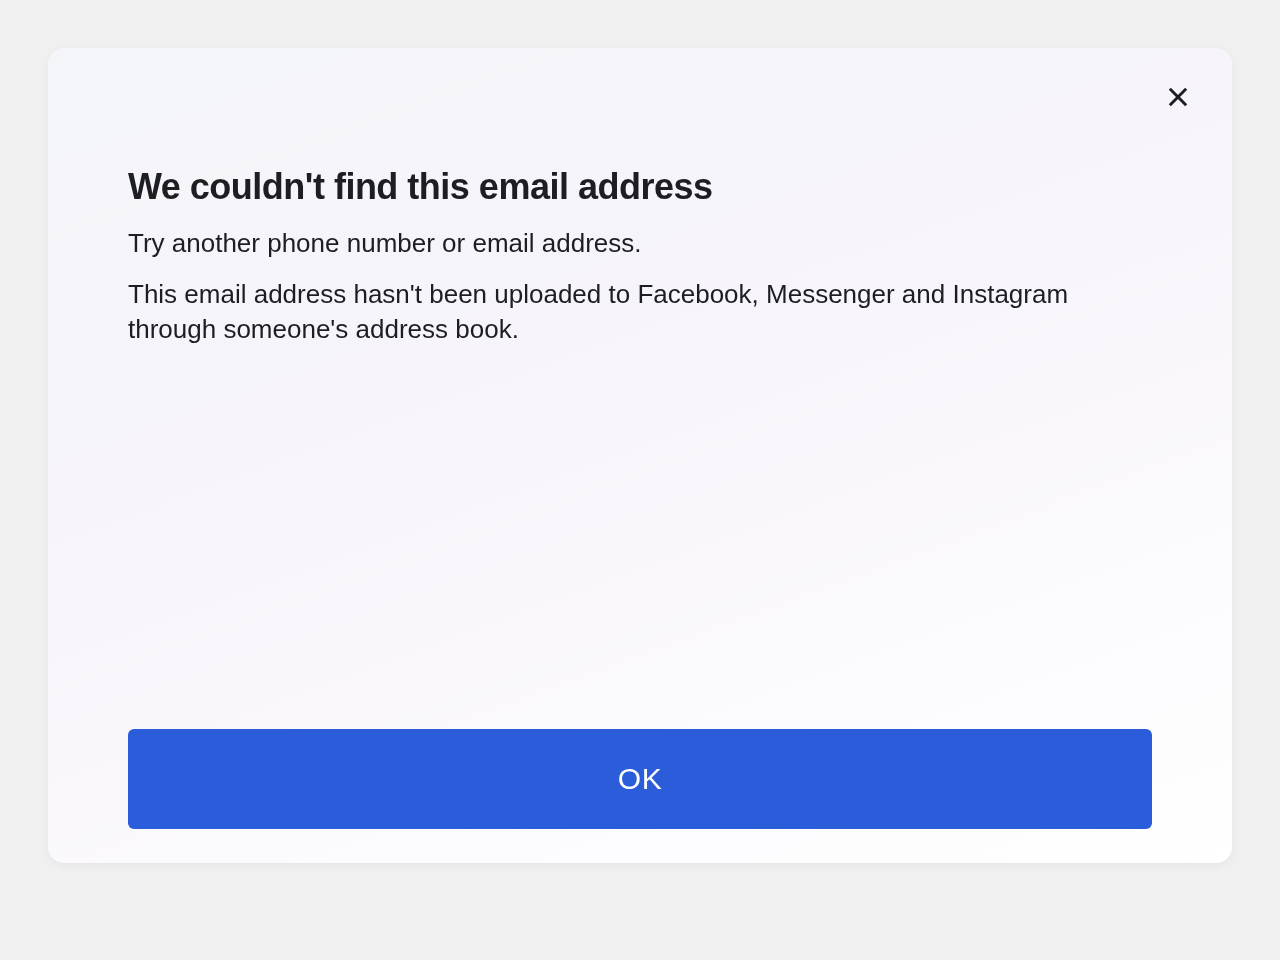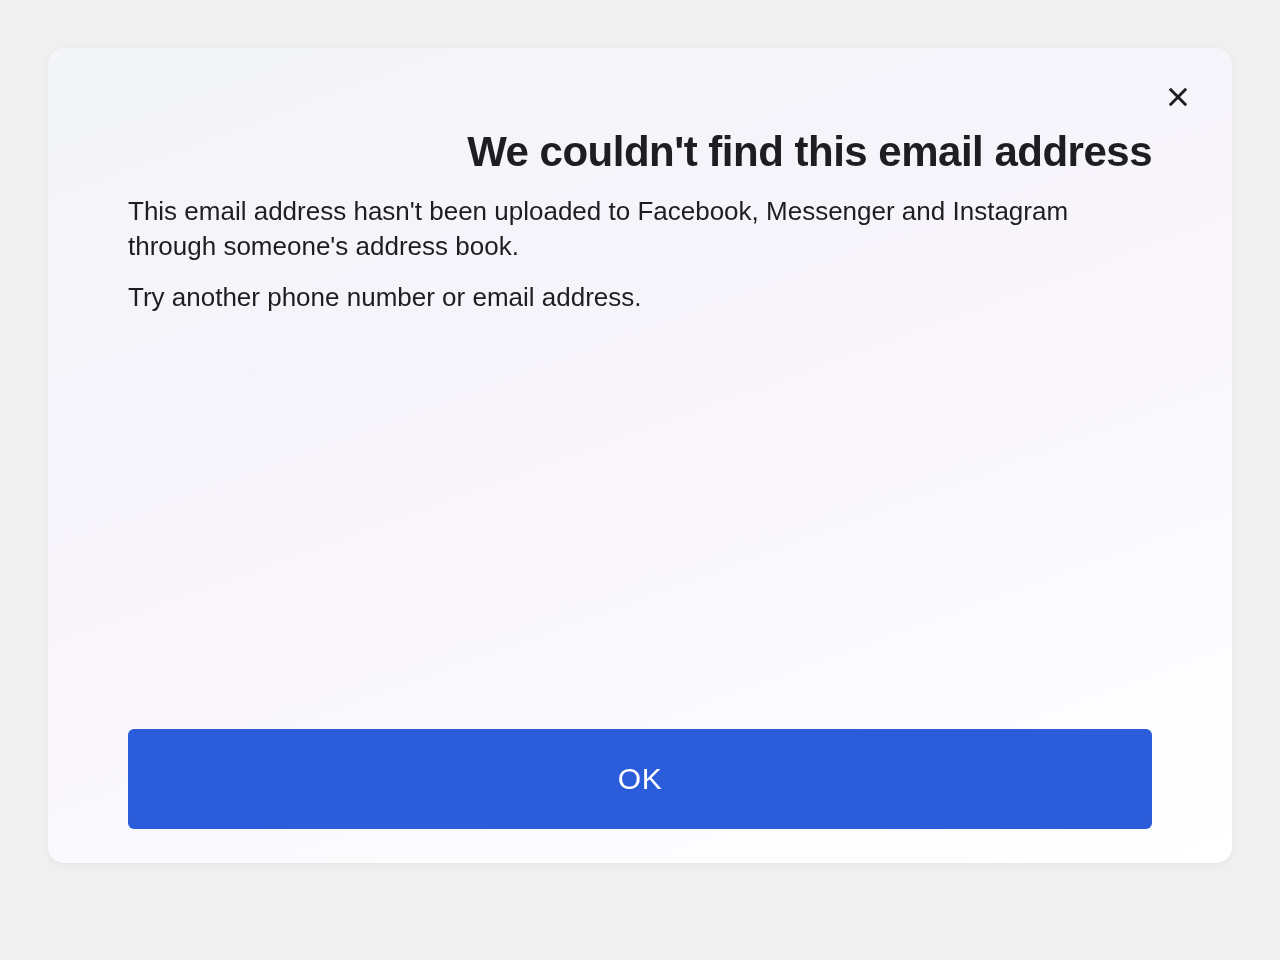--- a/index.html
+++ b/index.html
@@ -47,26 +47,26 @@
     }
     
     .close-button svg {
       width: 28px;
       height: 28px;
       stroke: #1c1e21;
       stroke-width: 2.5;
     }
     
     .dialog-title {
-      font-size: 42px;
+      font-size: 36px;
       font-weight: 700;
       color: #1c1e21;
+      margin-top: 38px;
       margin-bottom: 18px;
       letter-spacing: -0.5px;
-      text-align: right;
     }
     
     .dialog-text {
       font-size: 26px;
       font-weight: 400;
       color: #1c1e21;
       line-height: 1.35;
       margin-bottom: 16px;
     }
     
@@ -97,20 +97,20 @@
       <svg viewBox="0 0 24 24" fill="none">
         <line x1="5" y1="5" x2="19" y2="19"></line>
         <line x1="19" y1="5" x2="5" y2="19"></line>
       </svg>
     </span>
   </button>
 
   <div class="content">
     <h1 class="dialog-title">We couldn't find this email address</h1>
 
+    <p class="dialog-text">Try another phone number or email address.</p>
+
     <p class="dialog-text">This email address hasn't been uploaded to Facebook, Messenger and Instagram through someone's address book.</p>
-
-    <p class="dialog-text">Try another phone number or email address.</p>
   </div>
 
   <button class="ok-button">OK</button>
 
 </div>
 
 </body></html>

